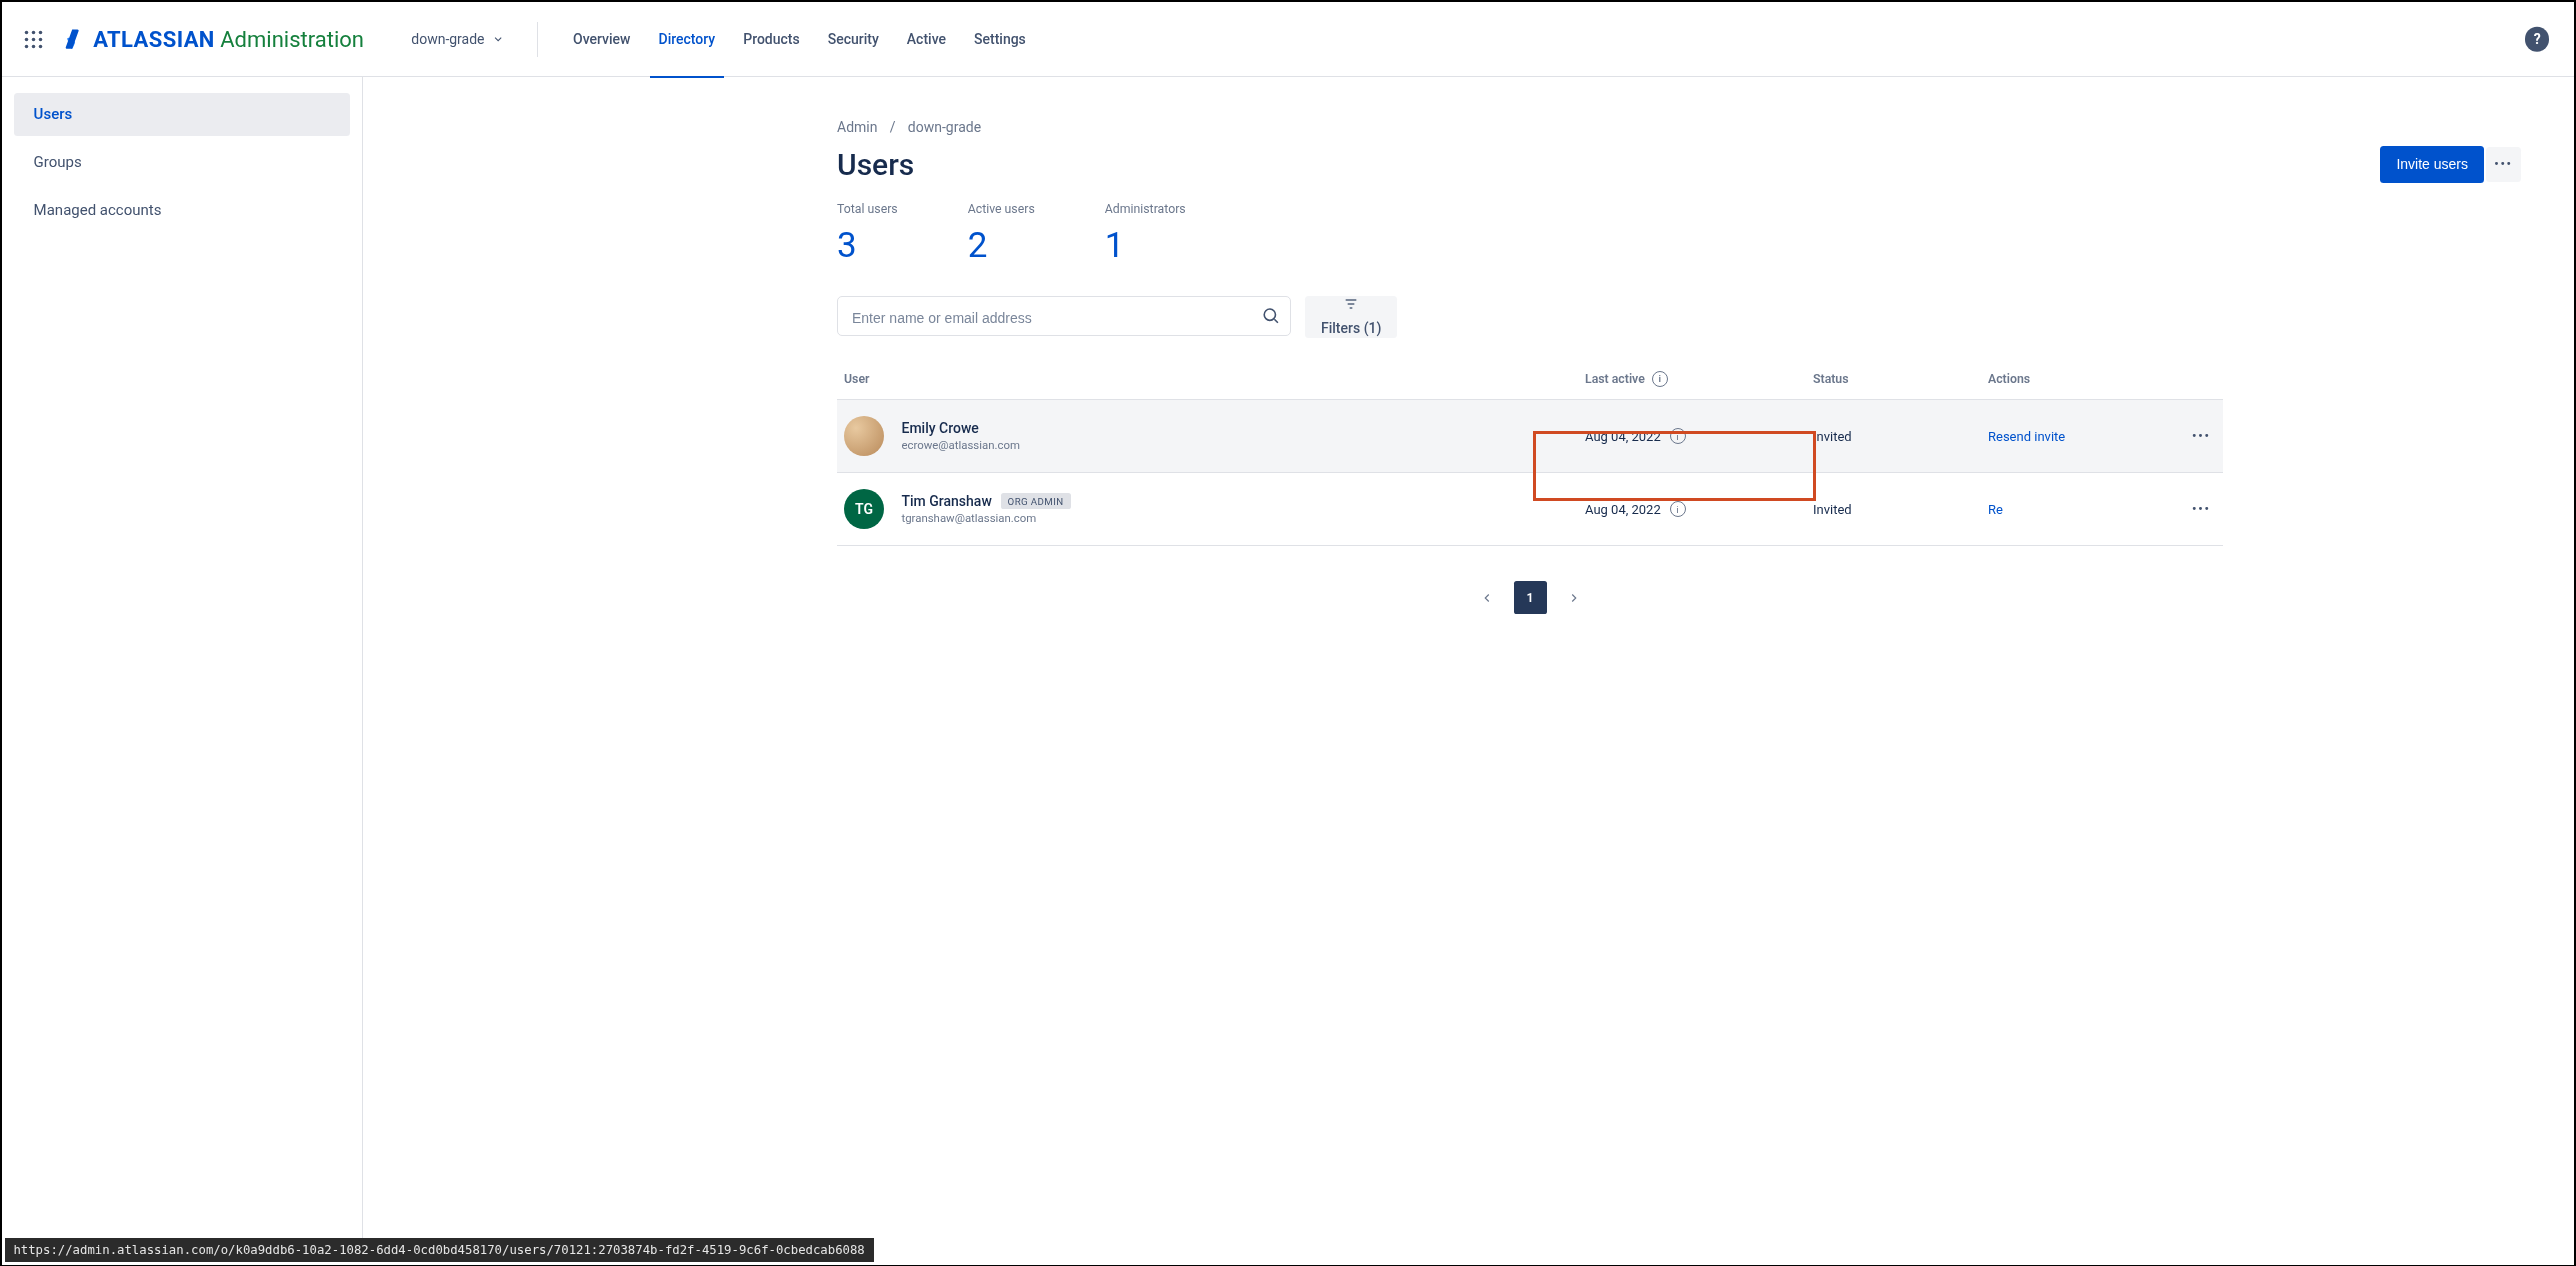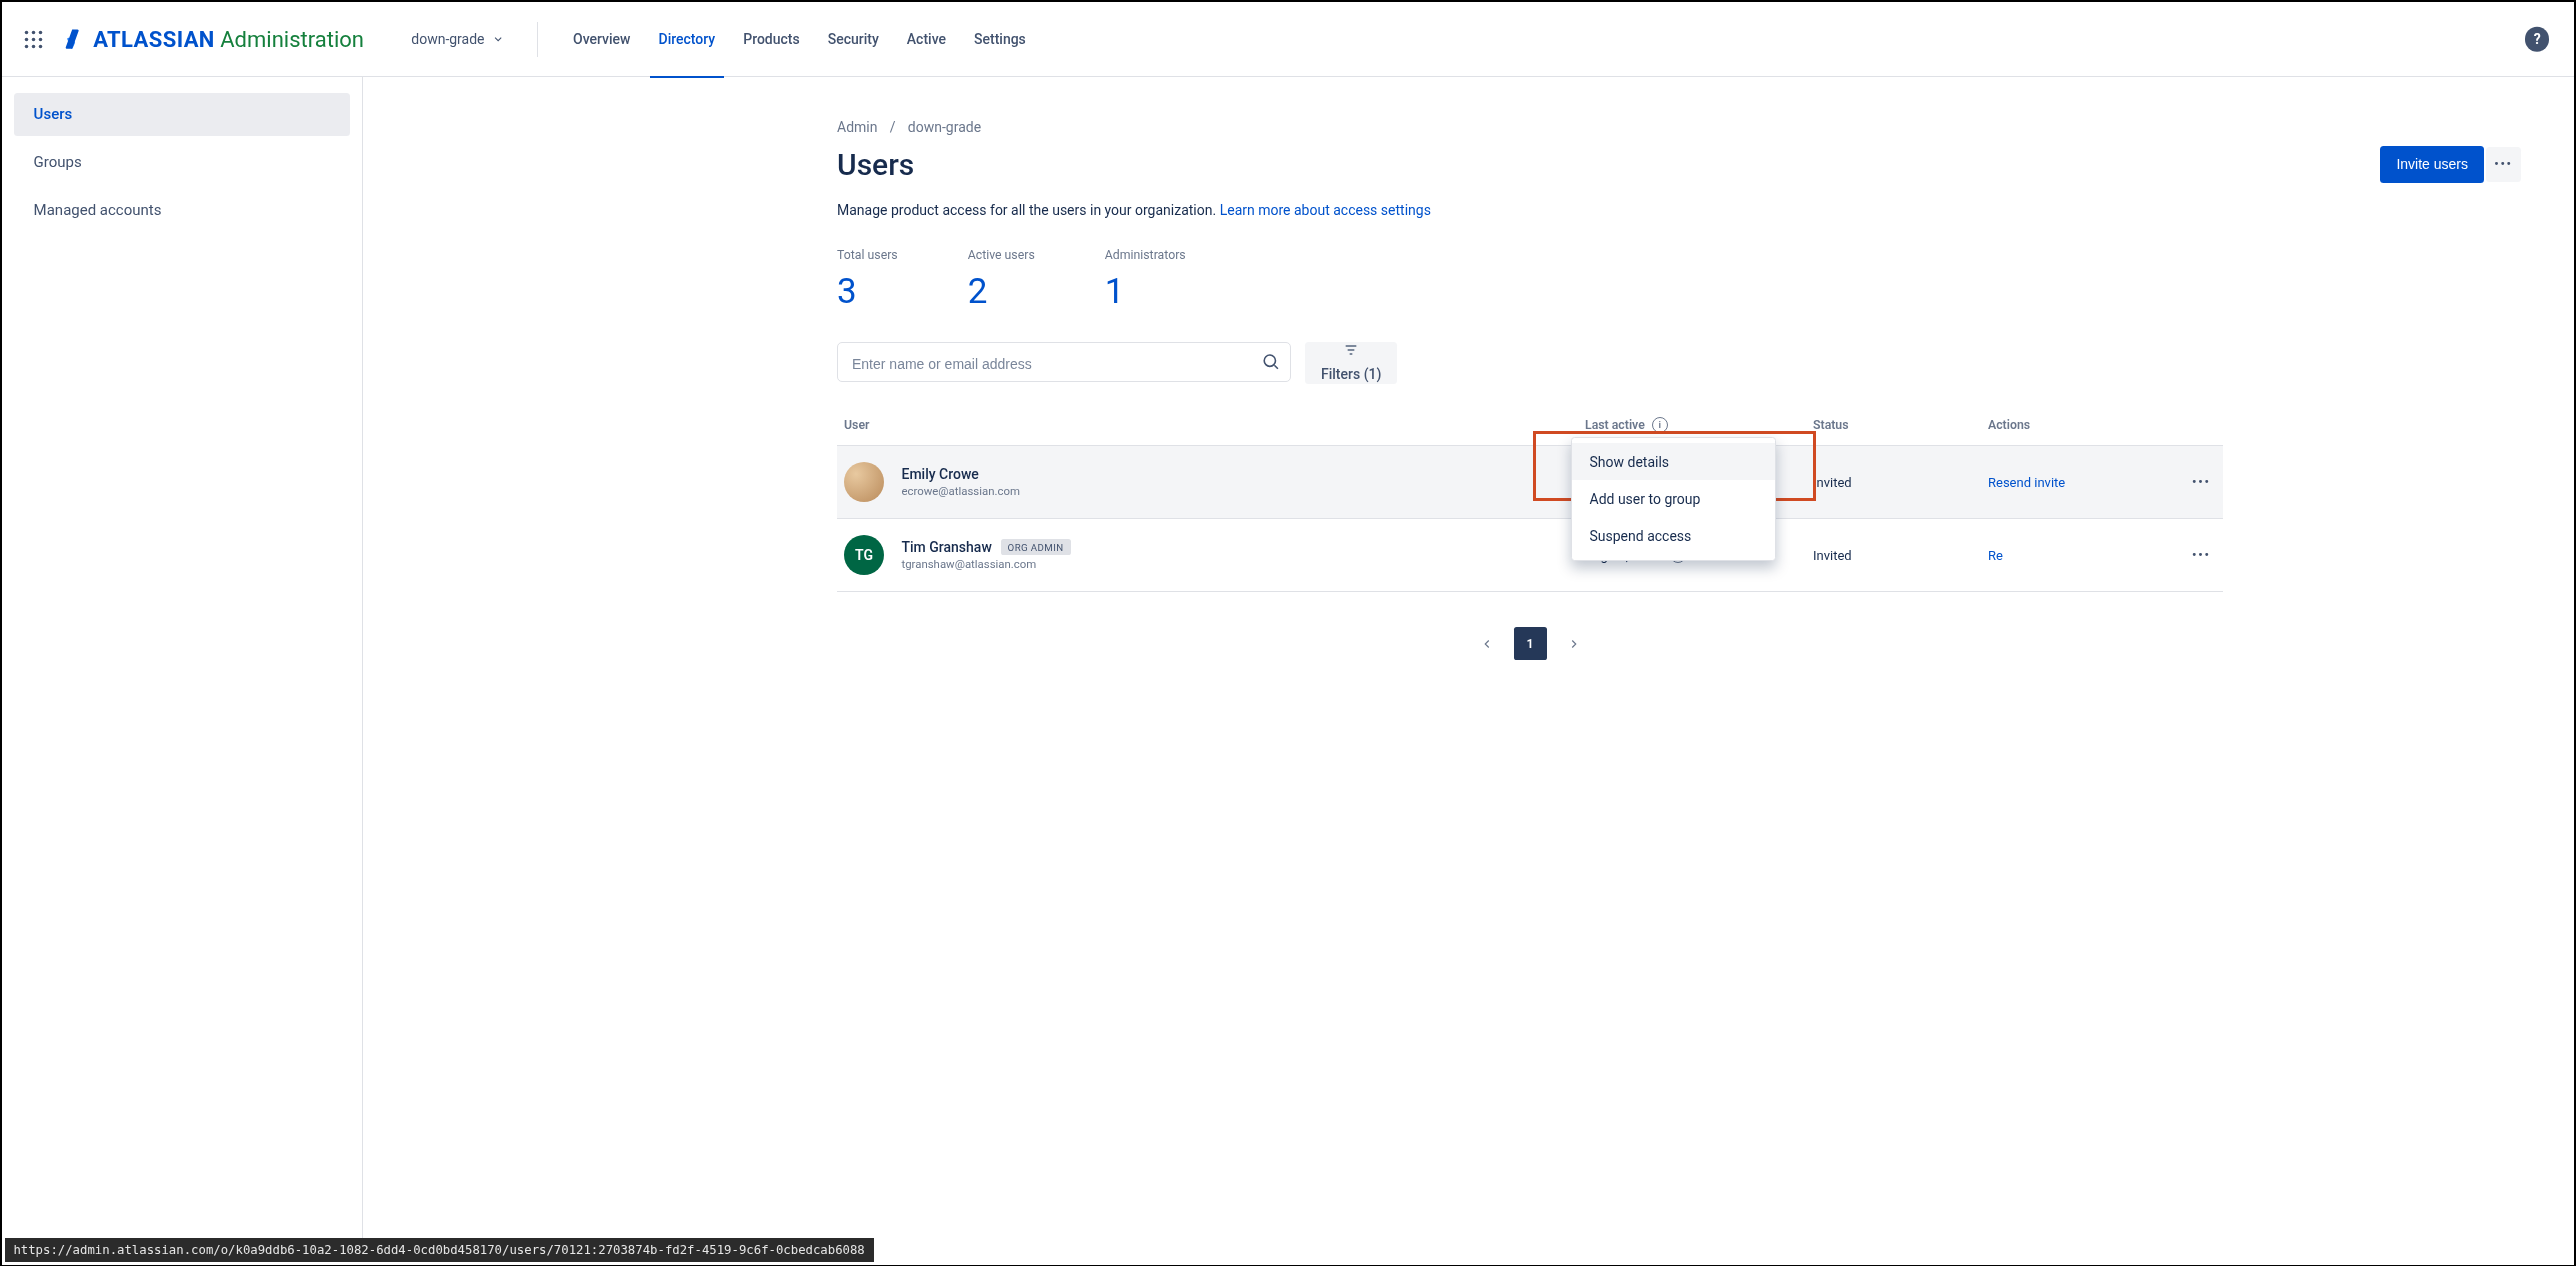--- a/index.html
+++ b/index.html
@@ -333,24 +333,20 @@
     <div class="page-header">
       <div class="page-title">Users</div>
       <div class="header-actions">
         <button class="btn-primary">Invite users</button>
         <div class="icon-btn">
             <span class="dots">•••</span>
           </div>
       </div>
     </div>
 
-    <div class="subtext">
-      <span>Manage product access for all the users in your organization.</span>
-      <a href="#">Learn more about access settings</a>
-    </div>
 
     <div class="stats" id="stats">
         <div class="stat">
           <div class="label">Total users</div>
           <div class="value">3</div>
         </div>
         <div class="stat">
           <div class="label">Active users</div>
           <div class="value">2</div>
         </div>
@@ -432,23 +428,18 @@
       </div>
       <div class="pg-btn current">1</div>
       <div class="pg-btn">
         <svg width="14" height="14" viewBox="0 0 24 24" fill="none" stroke="currentColor" stroke-width="2">
             <polyline points="9 18 15 12 9 6"></polyline>
           </svg>
       </div>
     </div>
 
     <div class="highlight-box" style="left:1170px; top:354px; width:283px; height:70px;"></div>
-    <div class="dropdown" style="left:1208px; top:360px;">
-      <div class="item hl">Show details</div>
-      <div class="item">Add user to group</div>
-      <div class="item">Suspend access</div>
-    </div>
 
   </div>
 </div>
 
 <div class="statusbar">https://admin.atlassian.com/o/k0a9ddb6-10a2-1082-6dd4-0cd0bd458170/users/70121:2703874b-fd2f-4519-9c6f-0cbedcab6088</div>
 
 
 </body></html>

